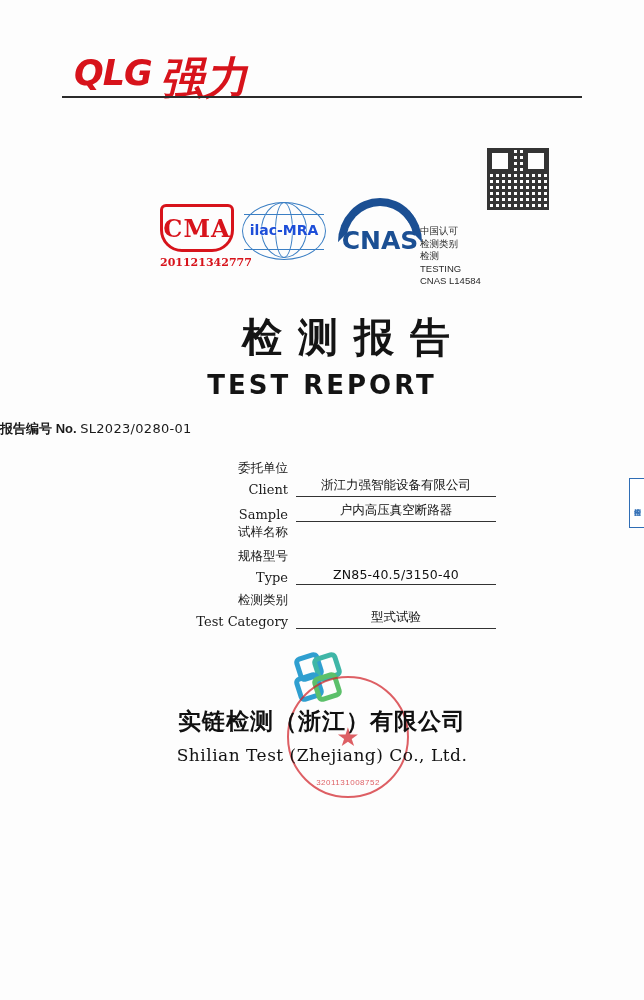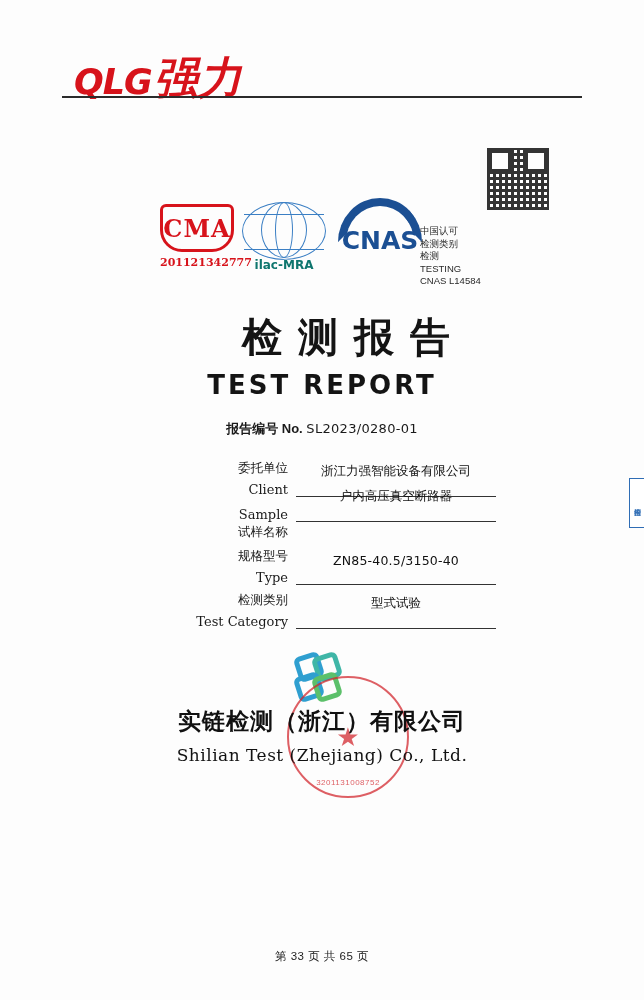--- a/index.html
+++ b/index.html
@@ -28,21 +28,22 @@
     top: 28px;
     left: 0;
     width: 644px;
     height: 70px;
   }
   .logo {
     position: absolute;
     left: 74px;
     top: 28px;
     display: flex;
-    align-items: flex-end;
+    align-items: flex-start;
+    gap: 6px;
   }
   .logo-qlg {
     font-family: "DejaVu Sans", sans-serif;
     font-weight: bold;
     font-style: italic;
     font-size: 35px;
     letter-spacing: -1px;
     color: #d7131b;
     line-height: 1;
   }
@@ -166,25 +167,24 @@
     left: 2px; top: 12px;
     width: 80px; height: 34px;
     border-top: 1.2px solid #3b7fc4;
     border-bottom: 1.2px solid #3b7fc4;
   }
   .ilac-label {
     position: absolute;
     left: 0; right: 0; top: 20px;
     font-family: "DejaVu Sans", sans-serif;
     font-weight: bold;
-    font-size: 12px;
-    color: #0f766e;
+    font-size: 14px;
+    color: #1d4ed8;
     letter-spacing: 0px;
     text-shadow: 0 0 2px #fff, 0 0 3px #fff;
-    margin-top: 36px;
   }
   
   .cnas {
     position: absolute;
     left: 332px;
     top: 0px;
     width: 96px;
     height: 72px;
     text-align: center;
   }
@@ -240,21 +240,20 @@
     font-family: "DejaVu Sans", sans-serif;
     font-weight: bold;
     font-size: 26px;
     letter-spacing: 3px;
     color: #141414;
   }
   .report-no {
     position: absolute;
     top: 420px;
     left: 0; width: 644px;
-    text-align: center;
     font-size: 13px;
     font-weight: bold;
     color: #1a1a1a;
   }
   .report-no .num {
     font-family: "DejaVu Sans", sans-serif;
     font-weight: normal;
     letter-spacing: .3px;
   }
 
@@ -282,21 +281,21 @@
   }
   .lbl.en {
     font-family: "DejaVu Serif", serif;
     font-size: 13px;
   }
   .val {
     flex: 1;
     border-bottom: 1px solid #333;
     text-align: center;
     font-size: 12.5px;
-    padding-bottom: 16px;
+    padding-bottom: 2px;
     color: #111;
     white-space: nowrap;
   }
   .val.mono {
     font-family: "DejaVu Sans", sans-serif;
     letter-spacing: .2px;
   }
   .spacer { height: 5px; }
 
   
@@ -504,15 +503,14 @@
   <div class="seal">
     <div class="seal-star">★</div>
     <div class="seal-bottom">3201131008752</div>
   </div>
 
   <div class="company">实链检测（浙江）有限公司</div>
   <div class="company-en">Shilian Test (Zhejiang) Co., Ltd.</div>
 
   <div class="edge-tab">检测报告</div>
 
-  <div class="footer">第 33 页 共 65 页</div>
 
 </div>
 
 </body></html>

